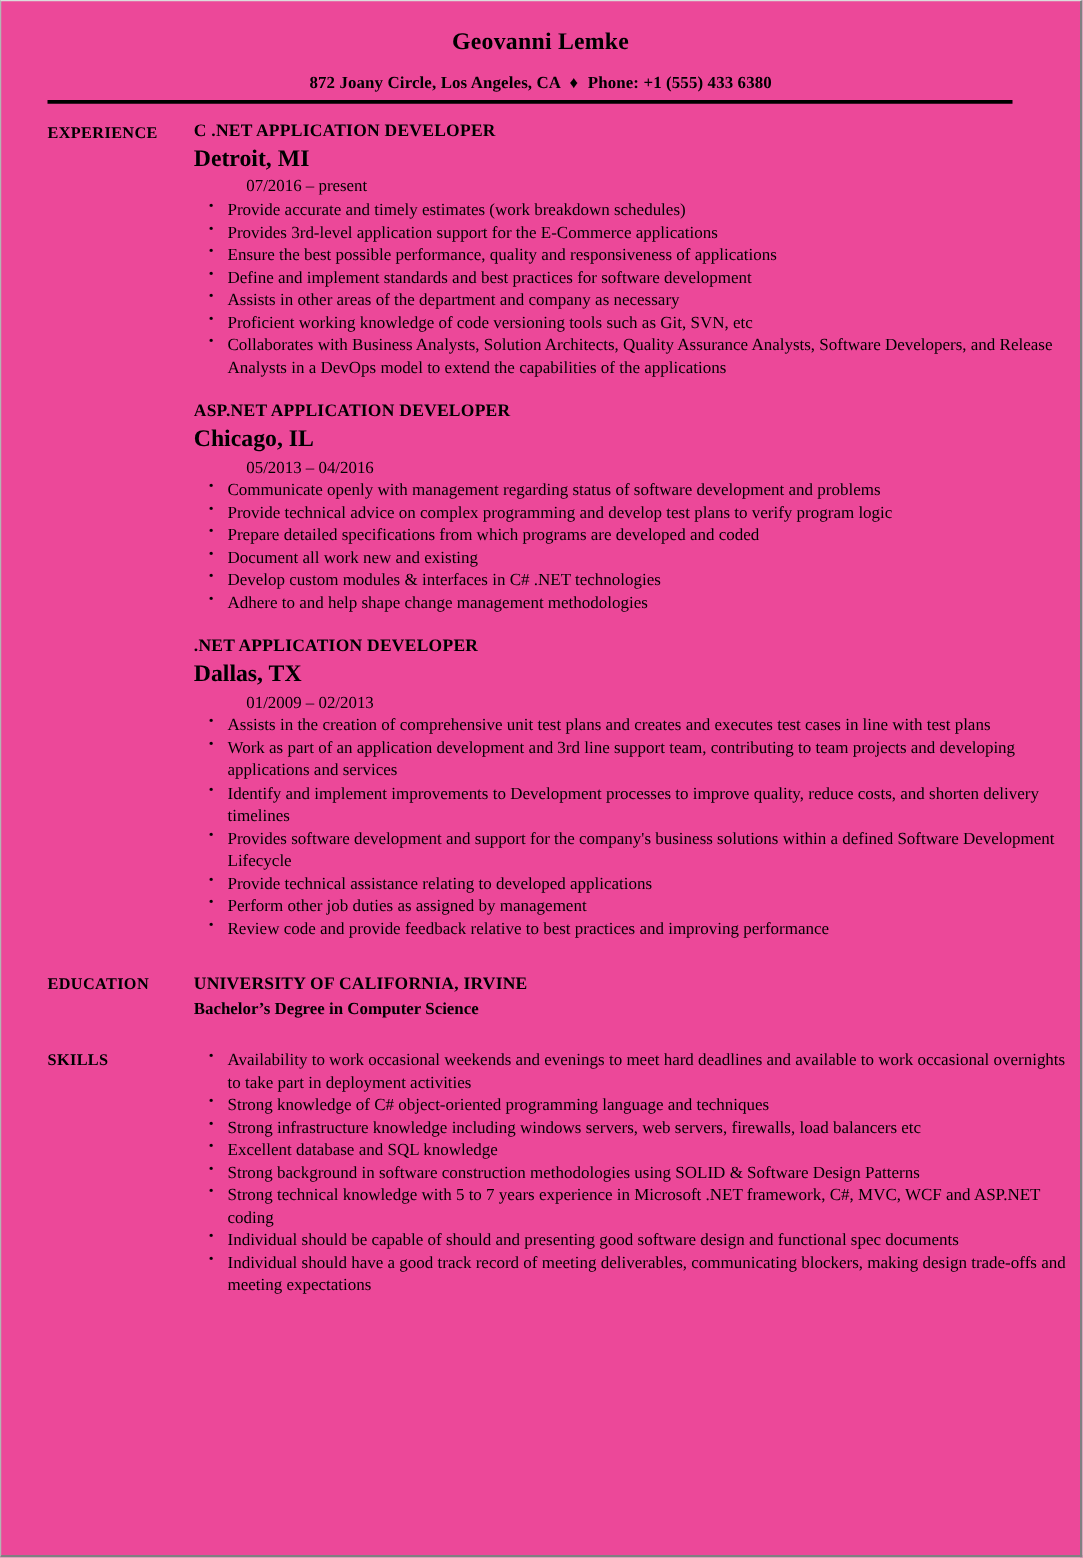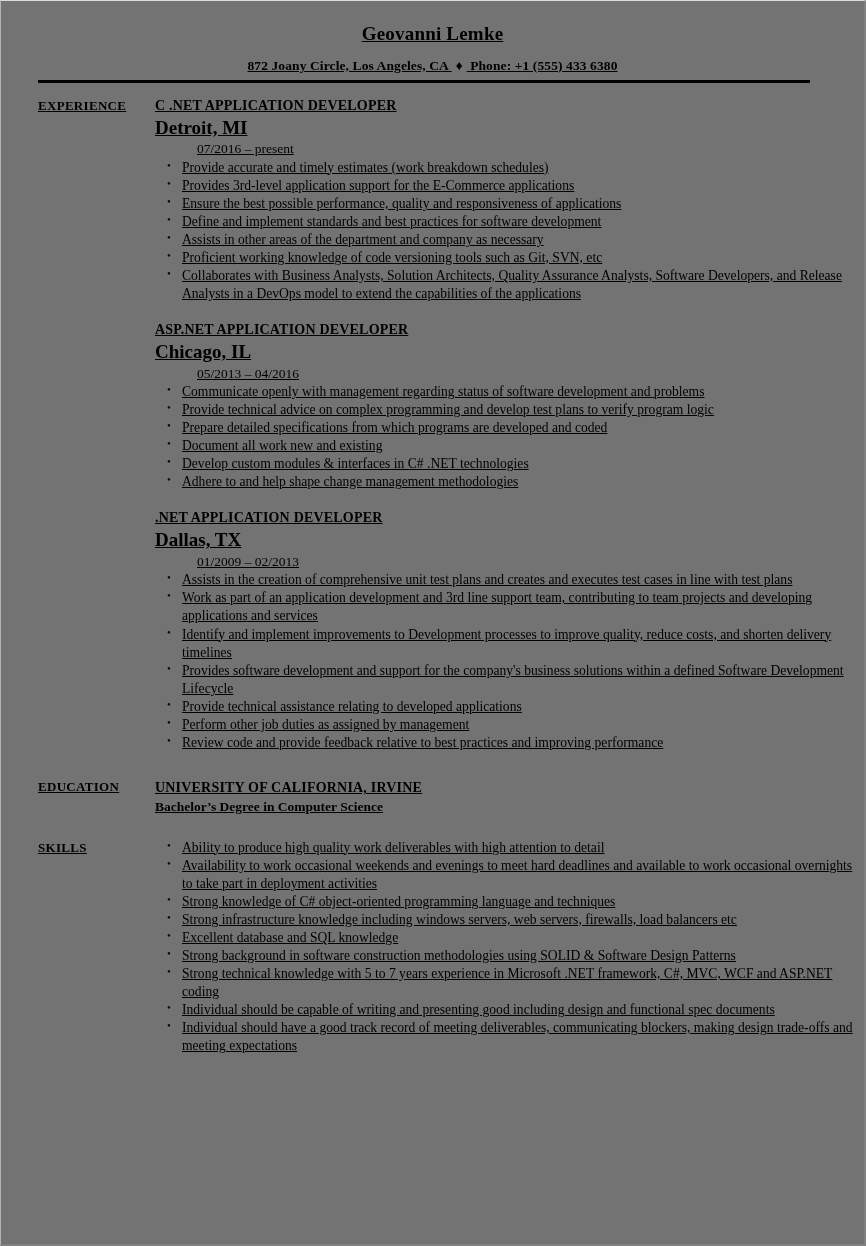--- a/index.html
+++ b/index.html
@@ -10,27 +10,26 @@
   }
   body {
     font-family: "Liberation Serif", "DejaVu Serif", serif;
     color: #000000;
   }
   .page {
     position: relative;
     width: 866px;
     height: 1246px;
     box-sizing: border-box;
-    background: #737373;
+    background: #ec4899;
     border-right: 2px solid #808080;
     border-bottom: 2px solid #808080;
     border-left: 1px solid #b4b4b4;
     border-top: 1px solid #dcdcdc;
     overflow: hidden;
-    text-decoration: underline;
   }
   .inner {
     position: relative;
     padding: 0;
   }
 
   
   .header {
     padding-top: 22px;
     text-align: center;
@@ -216,27 +215,26 @@
         <div class="degree">Bachelor’s Degree in Computer Science</div>
       </div>
     </div>
 
     <div class="gap-edu-skills"></div>
 
     <div class="section">
       <div class="sec-label">SKILLS</div>
       <div class="sec-body">
         <ul class="bullets">
-          <li>Ability to produce high quality work deliverables with high attention to detail</li>
           <li>Availability to work occasional weekends and evenings to meet hard deadlines and available to work occasional overnights to take part in deployment activities</li>
           <li>Strong knowledge of C# object-oriented programming language and techniques</li>
           <li>Strong infrastructure knowledge including windows servers, web servers, firewalls, load balancers etc</li>
           <li>Excellent database and SQL knowledge</li>
           <li>Strong background in software construction methodologies using SOLID &amp; Software Design Patterns</li>
           <li>Strong technical knowledge with 5 to 7 years experience in Microsoft .NET framework, C#, MVC, WCF and ASP.NET coding</li>
-          <li>Individual should be capable of writing and presenting good including design and functional spec documents</li>
+          <li>Individual should be capable of should and presenting good software design and functional spec documents</li>
           <li>Individual should have a good track record of meeting deliverables, communicating blockers, making design trade-offs and meeting expectations</li>
         </ul>
       </div>
     </div>
 
   </div>
 </div>
 
 </body></html>

